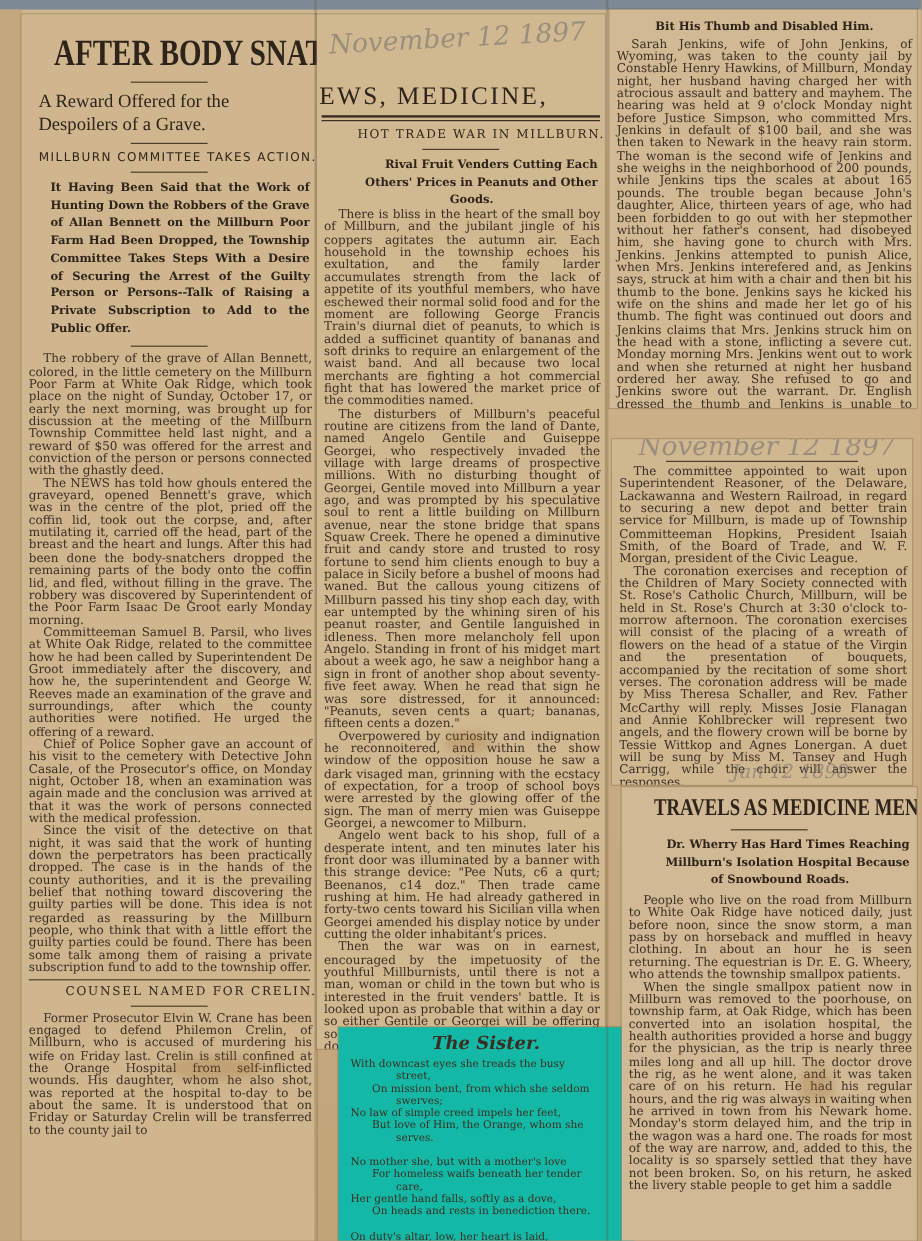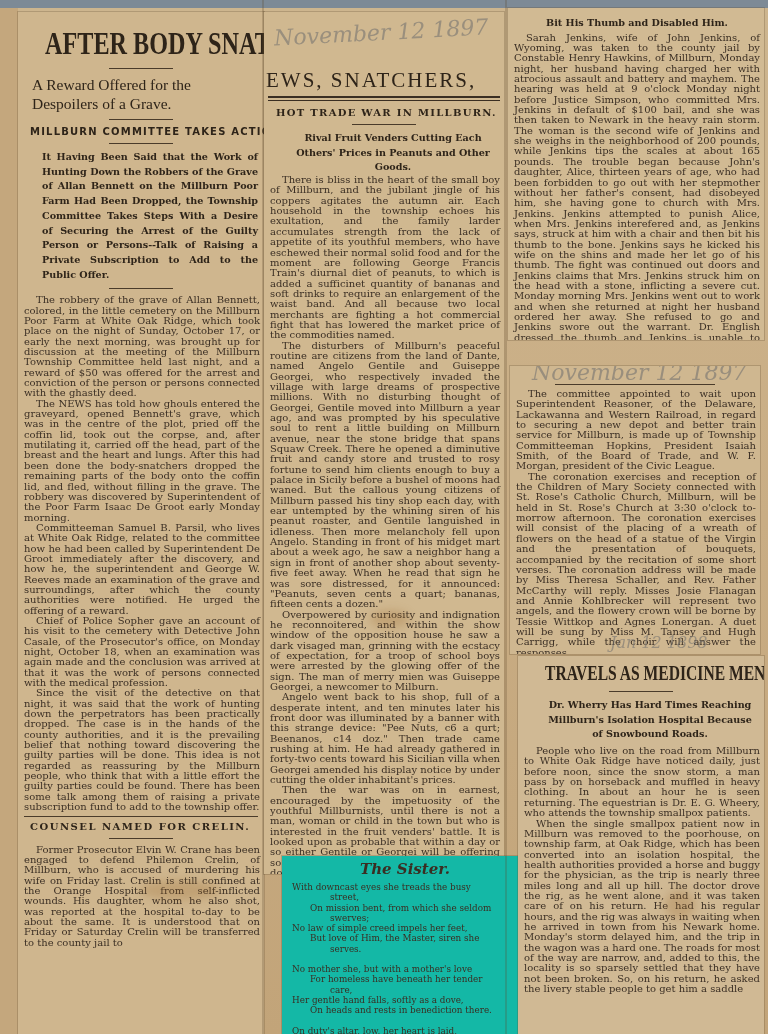--- a/index.html
+++ b/index.html
@@ -31,29 +31,29 @@
     font-family:"Liberation Serif", serif; font-weight:bold;
     transform:scaleX(0.78); transform-origin:center;
     text-align:center; color:#2e2419; letter-spacing:0;
     white-space:nowrap;
   }
   .h1 { font-size:31px; margin:14px 0 2px 0; }
   .h-travels { font-size:20px; margin:6px 0 2px 0; }
   .rule { width:64px; height:1px; background:#4a3b2a; margin:6px auto; }
   .subhead { text-align:left; font-family:"Liberation Serif", serif; font-size:15.5px; line-height:19px; color:#2e2419; }
   .caps {
-    text-align:left; font-family:"DejaVu Sans", sans-serif; font-weight:bold;
-    font-size:10px; letter-spacing:1.2px; color:#2e2419; margin:4px 12px;
+    text-align:right; font-family:"DejaVu Sans", sans-serif; font-weight:normal;
+    font-size:10px; letter-spacing:1.2px; color:#2e2419; margin:4px 0;
     white-space:nowrap;
   }
   .deck {
     font-family:"DejaVu Serif", serif; font-weight:bold; font-size:9.6px; line-height:14.7px;
     text-align:justify; text-align-last:left; color:#2e2419; padding:0 6px 0 8px;margin-left:16px;
   }
-  .deck.center { text-align:center; text-align-last:center; }
+  .deck.center { text-align:right; text-align-last:center; }
   .body {
     font-family:"DejaVu Serif", serif; font-size:10px; line-height:10.35px;
     text-align:justify; color:#3b2f24; padding:0 4px 0 6px;
   }
   .body p { margin:0; text-indent:12px; }
   .masthead {
     font-family:"Liberation Serif", serif; font-size:21px; letter-spacing:2px;
     white-space:nowrap; color:#2e2419; padding-left:2px; margin-top:56px;
   }
   .dbl { border-top:2px solid #3a2e22; border-bottom:1px solid #3a2e22; height:2px; margin:3px 4px 6px 4px; }
@@ -96,21 +96,21 @@
   <div style="height:1px;background:#4a3b2a;margin:3px 6px;"></div>
   <div class="caps" style="font-family:'DejaVu Serif',serif;letter-spacing:1.5px;">COUNSEL NAMED FOR CRELIN.</div>
   <div class="rule"></div>
   <div class="body">
     <p>Former Prosecutor Elvin W. Crane has been engaged to defend Philemon Crelin, of Millburn, who is accused of murdering his wife on Friday last. Crelin is still confined at the Orange Hospital from self-inflicted wounds. His daughter, whom he also shot, was reported at the hospital to-day to be about the same. It is understood that on Friday or Saturday Crelin will be transferred to the county jail to</p>
   </div>
 </div>
 
 <div class="clip mid">
   <div class="handwrite" style="left:10px;top:8px;font-size:22px;transform:rotate(-3deg);">November 12 1897</div>
-  <div class="masthead">EWS, SNATCHERS,</div>
+  <div class="masthead">EWS, MEDICINE,</div>
   <div class="dbl"></div>
   <div class="caps" style="font-family:'DejaVu Serif',serif;letter-spacing:1.3px;">HOT TRADE WAR IN MILLBURN.</div>
   <div class="rule"></div>
   <div class="deck center">Rival Fruit Venders Cutting Each Others' Prices in Peanuts and Other Goods.</div>
   <div class="body">
     <p>There is bliss in the heart of the small boy of Millburn, and the jubilant jingle of his coppers agitates the autumn air. Each household in the township echoes his exultation, and the family larder accumulates strength from the lack of appetite of its youthful members, who have eschewed their normal solid food and for the moment are following George Francis Train's diurnal diet of peanuts, to which is added a sufficinet quantity of bananas and soft drinks to require an enlargement of the waist band. And all because two local merchants are fighting a hot commercial fight that has lowered the market price of the commodities named.</p>
     <p>The disturbers of Millburn's peaceful routine are citizens from the land of Dante, named Angelo Gentile and Guiseppe Georgei, who respectively invaded the village with large dreams of prospective millions. With no disturbing thought of Georgei, Gentile moved into Millburn a year ago, and was prompted by his speculative soul to rent a little building on Millburn avenue, near the stone bridge that spans Squaw Creek. There he opened a diminutive fruit and candy store and trusted to rosy fortune to send him clients enough to buy a palace in Sicily before a bushel of moons had waned. But the callous young citizens of Millburn passed his tiny shop each day, with ear untempted by the whining siren of his peanut roaster, and Gentile languished in idleness. Then more melancholy fell upon Angelo. Standing in front of his midget mart about a week ago, he saw a neighbor hang a sign in front of another shop about seventy-five feet away. When he read that sign he was sore distressed, for it announced: "Peanuts, seven cents a quart; bananas, fifteen cents a dozen."</p>
     <p>Overpowered by curiosity and indignation he reconnoitered, and within the show window of the opposition house he saw a dark visaged man, grinning with the ecstacy of expectation, for a troop of school boys were arrested by the glowing offer of the sign. The man of merry mien was Guiseppe Georgei, a newcomer to Milburn.</p>
     <p>Angelo went back to his shop, full of a desperate intent, and ten minutes later his front door was illuminated by a banner with this strange device: "Pee Nuts, c6 a qurt; Beenanos, c14 doz." Then trade came rushing at him. He had already gathered in forty-two cents toward his Sicilian villa when Georgei amended his display notice by under cutting the older inhabitant's prices.</p>
     <p>Then the war was on in earnest, encouraged by the impetuosity of the youthful Millburnists, until there is not a man, woman or child in the town but who is interested in the fruit venders' battle. It is looked upon as probable that within a day or so either Gentile or Georgei will be offering so much a quart for peanuts and so much a dozen for bananas to every citizen who will eat his goods. There is also talk of adopting a township law forbidding the consumption of either fruit by children under fifteen without a special license from the town committee.</p>
@@ -118,25 +118,25 @@
 </div>
 
 <div class="clip sister">
   <div class="poem-title">The Sister.</div>
   <div class="poem" id="poem-lines">
       <div class="l">With downcast eyes she treads the busy</div>
       <div class="l i2">street,</div>
       <div class="l i1">On mission bent, from which she seldom</div>
       <div class="l i2">swerves;</div>
       <div class="l">No law of simple creed impels her feet,</div>
-      <div class="l i1">But love of Him, the Master, siren she</div>
+      <div class="l i1">But love of Him, the Orange, whom she</div>
       <div class="l i2">serves.</div>
       <div class="gap"></div>
       <div class="l">No mother she, but with a mother's love</div>
-      <div class="l i1">For homeless have beneath her tender</div>
+      <div class="l i1">For homeless waifs beneath her tender</div>
       <div class="l i2">care,</div>
       <div class="l">Her gentle hand falls, softly as a dove,</div>
       <div class="l i1">On heads and rests in benediction there.</div>
       <div class="gap"></div>
       <div class="l">On duty's altar, low, her heart is laid,</div>
     </div>
 </div>
 
 <div class="clip right1">
   <div class="deck center" style="margin:8px 0 2px 0;">Bit His Thumb and Disabled Him.</div>

